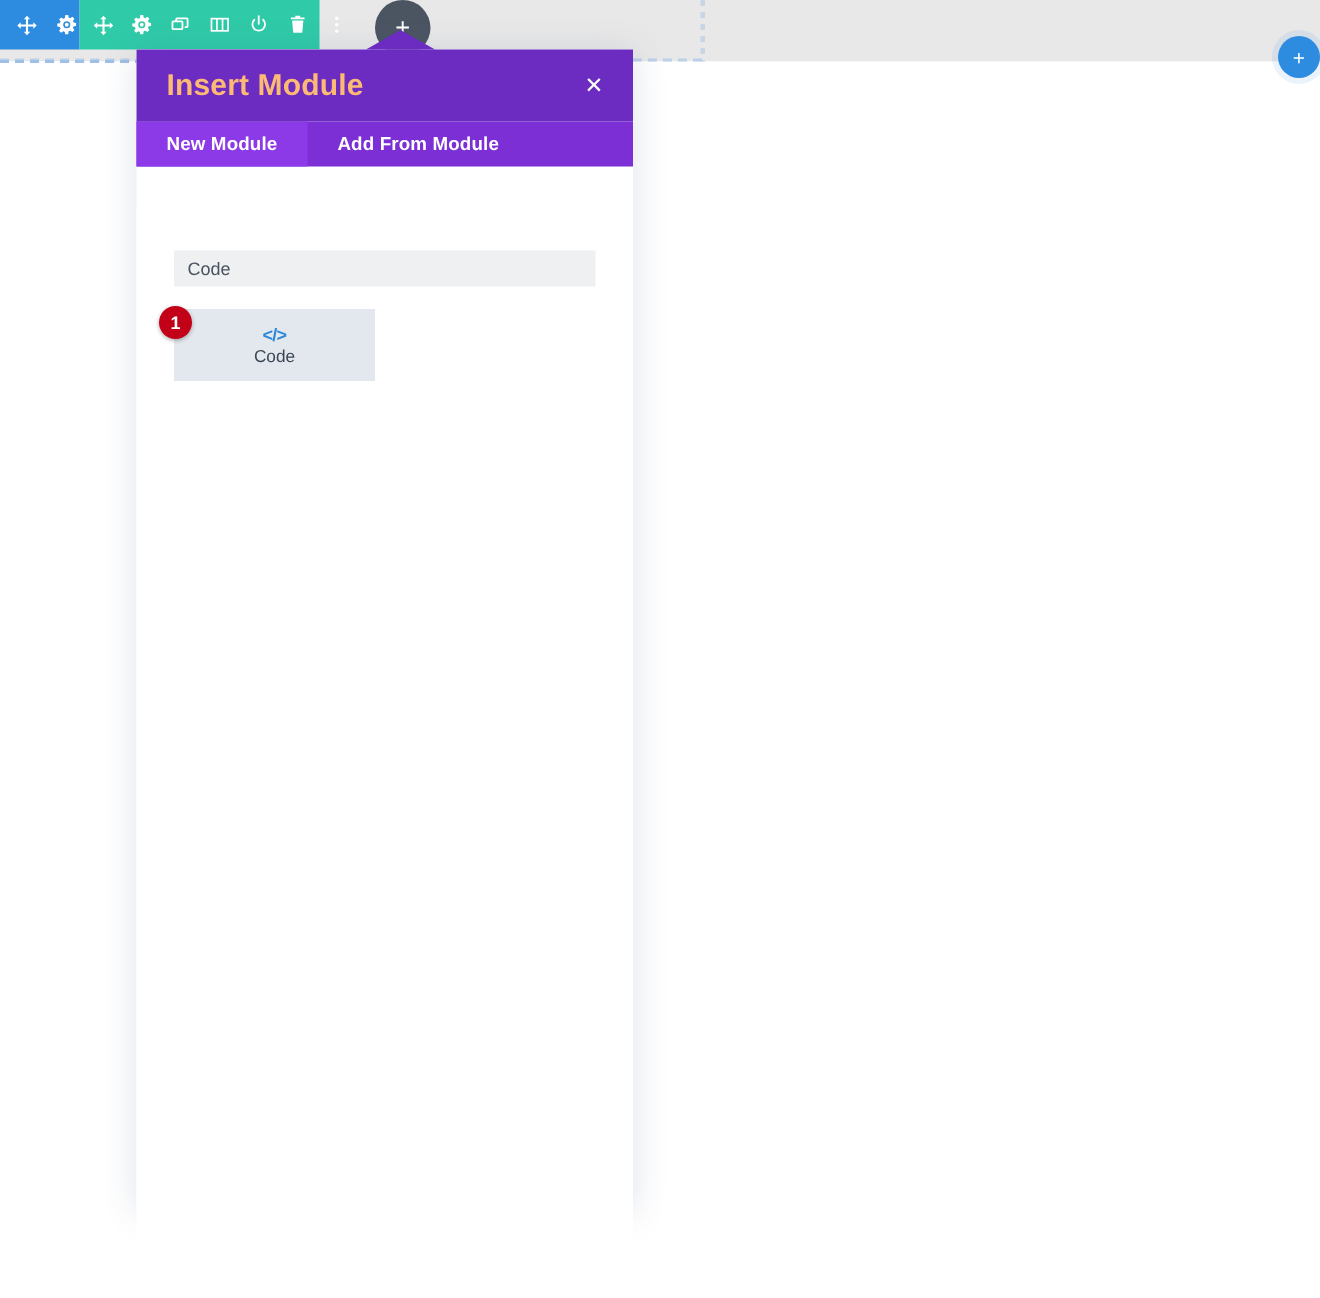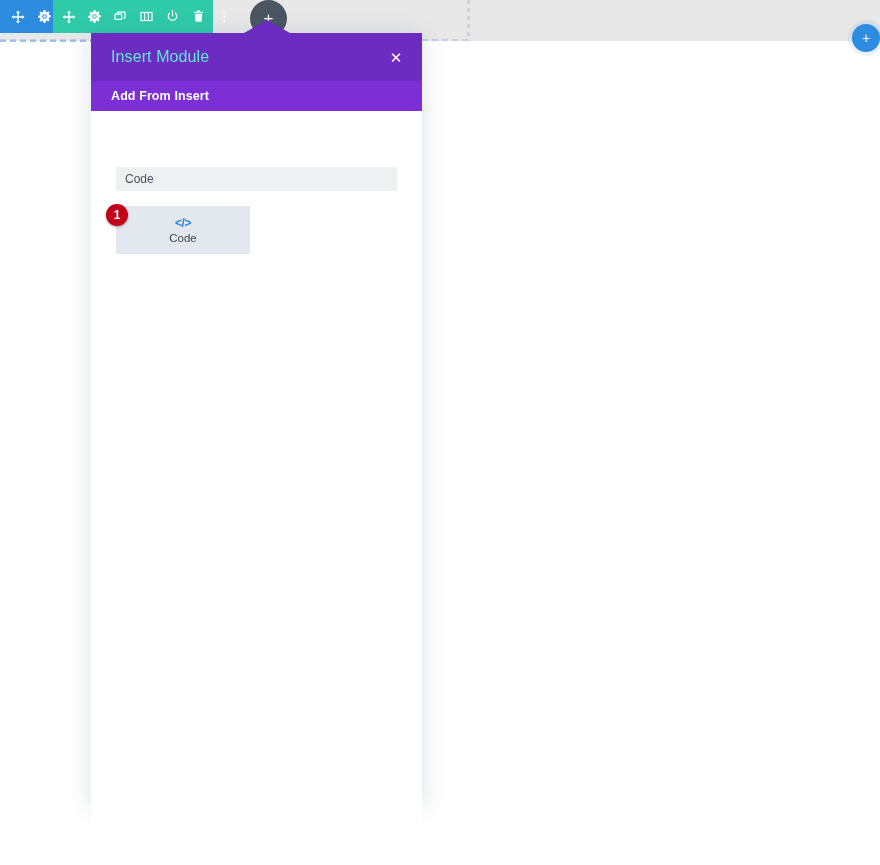--- a/index.html
+++ b/index.html
@@ -183,23 +183,23 @@
     height: 48px;
     background: #6c2bc1;
     display: flex;
     align-items: center;
     justify-content: space-between;
     padding: 0 15px 0 20px;
     box-sizing: border-box;
     position: relative;
   }
   .modal-title {
-    color: #5eead4;
-    font-size: 16px;
-    font-weight: normal;
+    color: #fdba74;
+    font-size: 20px;
+    font-weight: bold;
     letter-spacing: 0.1px;
   }
   .modal-close {
     width: 22px;
     height: 22px;
     display: flex;
     align-items: center;
     justify-content: center;
     color: #ffffff;
     cursor: pointer;
@@ -376,21 +376,22 @@
 
   <div class="modal">
     <div class="modal-pointer"></div>
 
     <div class="modal-header">
       <span class="modal-title">Insert Module</span>
       <span class="modal-close">✕</span>
     </div>
 
     <div class="modal-tabs">
-      <div class="modal-tab">Add From Insert</div>
+      <div class="modal-tab active">New Module</div>
+      <div class="modal-tab">Add From Module</div>
     </div>
 
     <div class="modal-body">
       <input class="search-field" type="text" value="Code" style="">
 
       <div class="module-grid">
         <div class="module-card">
           <div class="step-badge b1">1</div>
           <span class="module-card-icon">&lt;/&gt;</span>
           <span class="module-card-label">Code</span>

